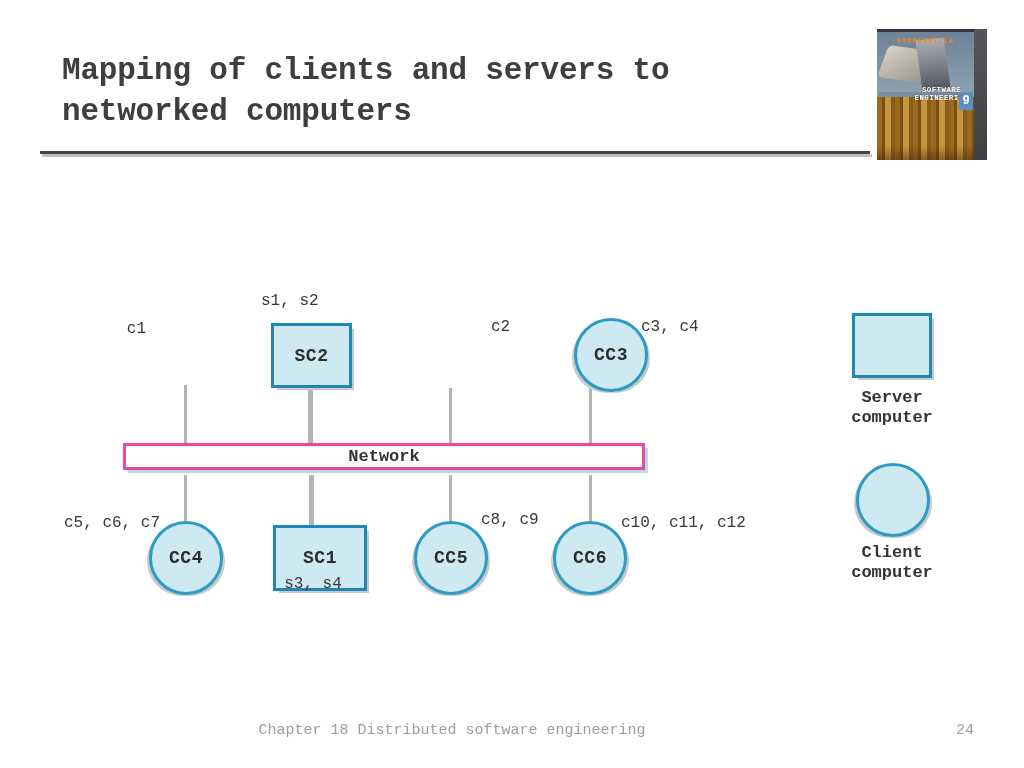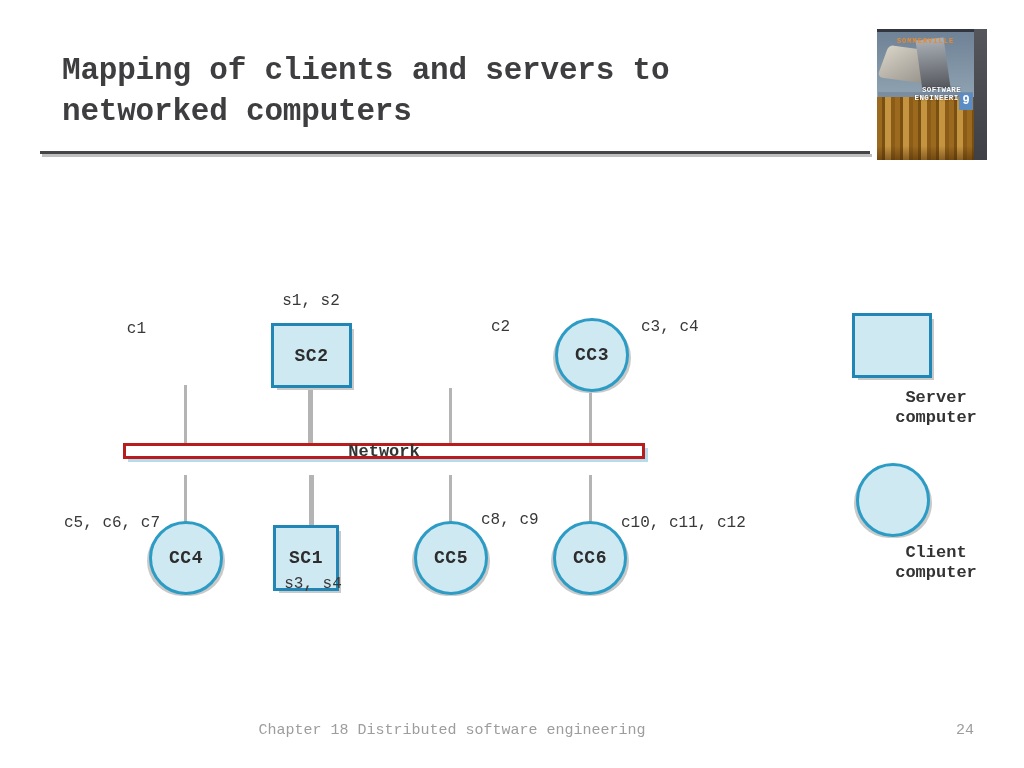--- a/index.html
+++ b/index.html
@@ -58,53 +58,53 @@
     position:absolute; background:#cfe9f3; border:3px solid #1f86b6; z-index:2;
     display:flex; align-items:center; justify-content:center;
     box-shadow:4px 4px 0 -2px #c9c9c9;
   }
   .node-label { font-size:18px; font-weight:600; color:#2d2d2d; letter-spacing:0.5px; }
   .proc-label { position:absolute; font-size:16px; font-weight:500; color:#383838;
     z-index:3; white-space:nowrap; }
   #node-cc1 { left:148px; top:324px; }
   #node-sc2 { left:271px; top:323px; width:81px; height:65px; }
   #node-cc2 { left:413px; top:318px; }
-  #node-cc3 { left:555px; top:318px;text-align:center; }
+  #node-cc3 { left:574px; top:318px;text-align:center; }
   #node-cc4 { left:149px; top:521px; }
-  #node-sc1 { left:273px; top:525px; width:66px; height:66px; }
+  #node-sc1 { left:273px; top:525px; width:94px; height:66px; }
   #node-cc5 { left:414px; top:521px; }
   #node-cc6 { left:553px; top:521px; }
   #line-cc1 { left:184px; top:385px; height:60px; }
   #line-sc2 { left:308px; top:386px; height:59px; }
   #line-cc2 { left:449px; top:388px; height:57px; }
   #line-cc3 { left:589px; top:388px; height:57px; }
   #line-cc4 { left:184px; top:475px; height:48px; }
   #line-sc1 { left:309px; top:475px; height:52px; }
   #line-cc5 { left:449px; top:475px; height:48px; }
   #line-cc6 { left:589px; top:475px; height:48px; }
   #proc-cc1 { left:100px; top:320px; width:46px; text-align:right; }
-  #proc-sc2 { left:261px; top:292px; width:100px; text-align:center; }
+  #proc-sc2 { left:261px; top:292px; width:100px; text-align:left; }
   #proc-cc2 { left:491px; top:318px; }
   #proc-cc3 { left:641px; top:318px; }
   #proc-cc4 { left:64px;  top:514px;text-align:center; }
   #proc-sc1 { left:263px; top:575px; width:100px; text-align:center; }
   #proc-cc5 { left:481px; top:511px;text-align:center; }
   #proc-cc6 { left:621px; top:514px; }
   #network-box {
-    position:absolute; left:123px; top:443px; width:522px; height:16px;
-    background:#ffffff; border:3px solid #b91c1c; z-index:2;
+    position:absolute; left:123px; top:443px; width:522px; height:27px;
+    background:#ffffff; border:3px solid #ec4899; z-index:2;
     display:flex; align-items:center; justify-content:center;
     box-shadow:4px 4px 0 -1px #b5dcec;
   }
   #network-label { font-size:17px; font-weight:600; color:#333333; }
   
   #legend-server-swatch { left:852px; top:313px; width:80px; height:65px; }
   #legend-client-swatch { left:856px; top:463px; }
   .legend-label { position:absolute; width:130px; text-align:center;
-    font-size:17px; font-weight:600; color:#333333; line-height:20px; z-index:3;margin-left:44px; }
+    font-size:17px; font-weight:600; color:#333333; line-height:20px; z-index:3; }
   #legend-server-label { left:827px; top:388px; }
   #legend-client-label { left:827px; top:543px; }
   
   #footer-text { position:absolute; left:0; top:722px; width:904px;
     text-align:center; font-size:15px; color:#9d9d9d; }
   #page-number { position:absolute; right:50px; top:722px;
     font-size:15px; color:#9d9d9d; }
 </style>
 </head>
 <body>

